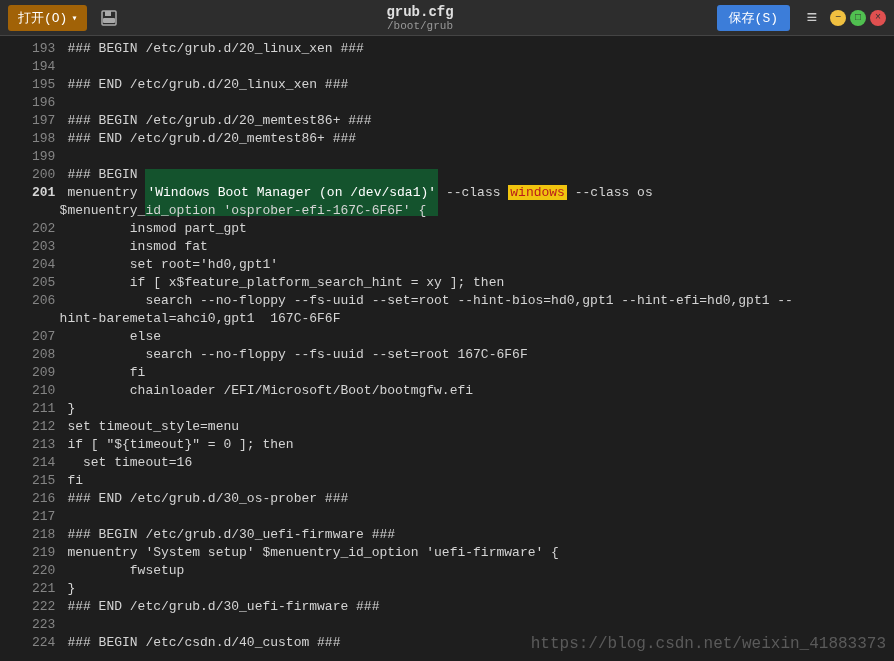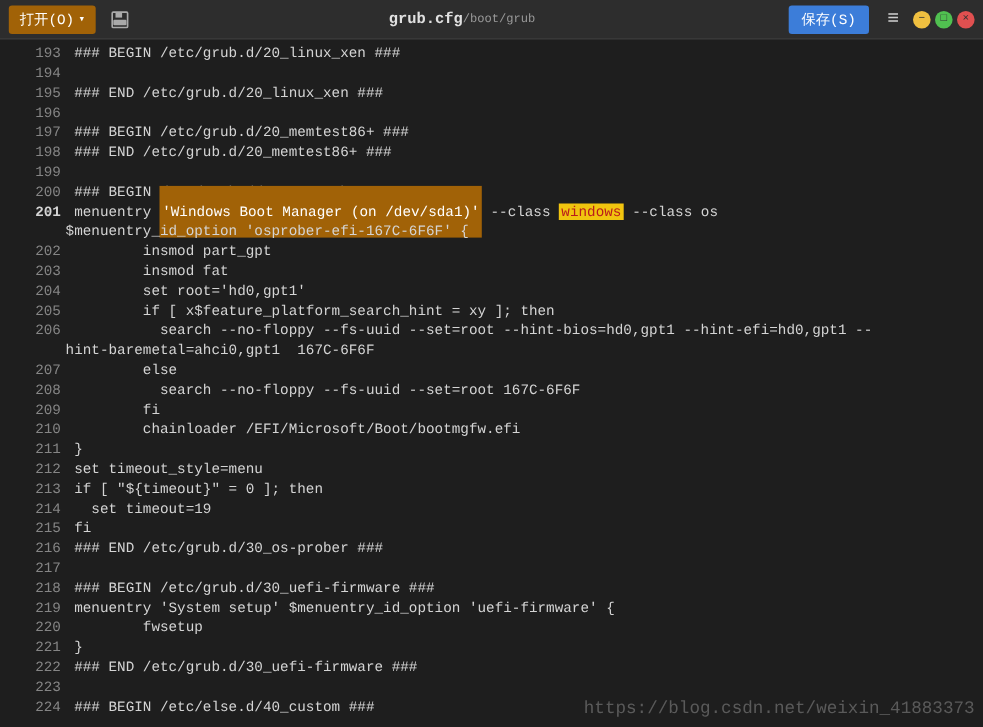--- a/index.html
+++ b/index.html
@@ -46,20 +46,21 @@
       width: 28px;
       height: 28px;
       cursor: pointer;
       color: #ccc;
       font-size: 16px;
     }
 
     #title-center {
       flex: 1;
       display: flex;
+      flex-direction: column;
       align-items: center;
       justify-content: center;
       color: #ccc;
     }
 
     #title-filename {
       font-size: 14px;
       font-weight: bold;
       color: #e0e0e0;
     }
@@ -146,21 +147,21 @@
     .line-number.current {
       color: #d4d4d4;
       font-weight: bold;
     }
 
     .line-content {
       color: #d4d4d4;
       white-space: pre;
       font-size: 13px;
     }
-    .hl-string-orange { background: #a16207; color: #fff; padding: 16px 2px; }
+    .hl-string-orange { background: #14532d; color: #fff; padding: 16px 2px; }
     .hl-word-yellow { background: #f1c40f; color: #b91c1c; padding: 0 2px; font-family: Liberation Mono, monospace; }
 
     
     #watermark {
       position: absolute;
       bottom: 8px;
       right: 8px;
       color: rgba(150,150,150,0.5);
       font-size: 16px;
     }
@@ -283,21 +284,21 @@
       <div class="code-line">
         <span class="line-number">212</span>
         <span class="line-content">set timeout_style=menu</span>
       </div>
       <div class="code-line">
         <span class="line-number">213</span>
         <span class="line-content">if [ "${timeout}" = 0 ]; then</span>
       </div>
       <div class="code-line">
         <span class="line-number">214</span>
-        <span class="line-content">  set timeout=19</span>
+        <span class="line-content">  set timeout=16</span>
       </div>
       <div class="code-line">
         <span class="line-number">215</span>
         <span class="line-content">fi</span>
       </div>
       <div class="code-line">
         <span class="line-number">216</span>
         <span class="line-content">### END /etc/grub.d/30_os-prober ###</span>
       </div>
       <div class="code-line">
@@ -323,17 +324,17 @@
       <div class="code-line">
         <span class="line-number">222</span>
         <span class="line-content">### END /etc/grub.d/30_uefi-firmware ###</span>
       </div>
       <div class="code-line">
         <span class="line-number">223</span>
         <span class="line-content"></span>
       </div>
       <div class="code-line">
         <span class="line-number">224</span>
-        <span class="line-content">### BEGIN /etc/else.d/40_custom ###</span>
+        <span class="line-content">### BEGIN /etc/csdn.d/40_custom ###</span>
       </div>
     </div>
   <div id="watermark">https://blog.csdn.net/weixin_41883373</div>
 </div>
 
 </body></html>

